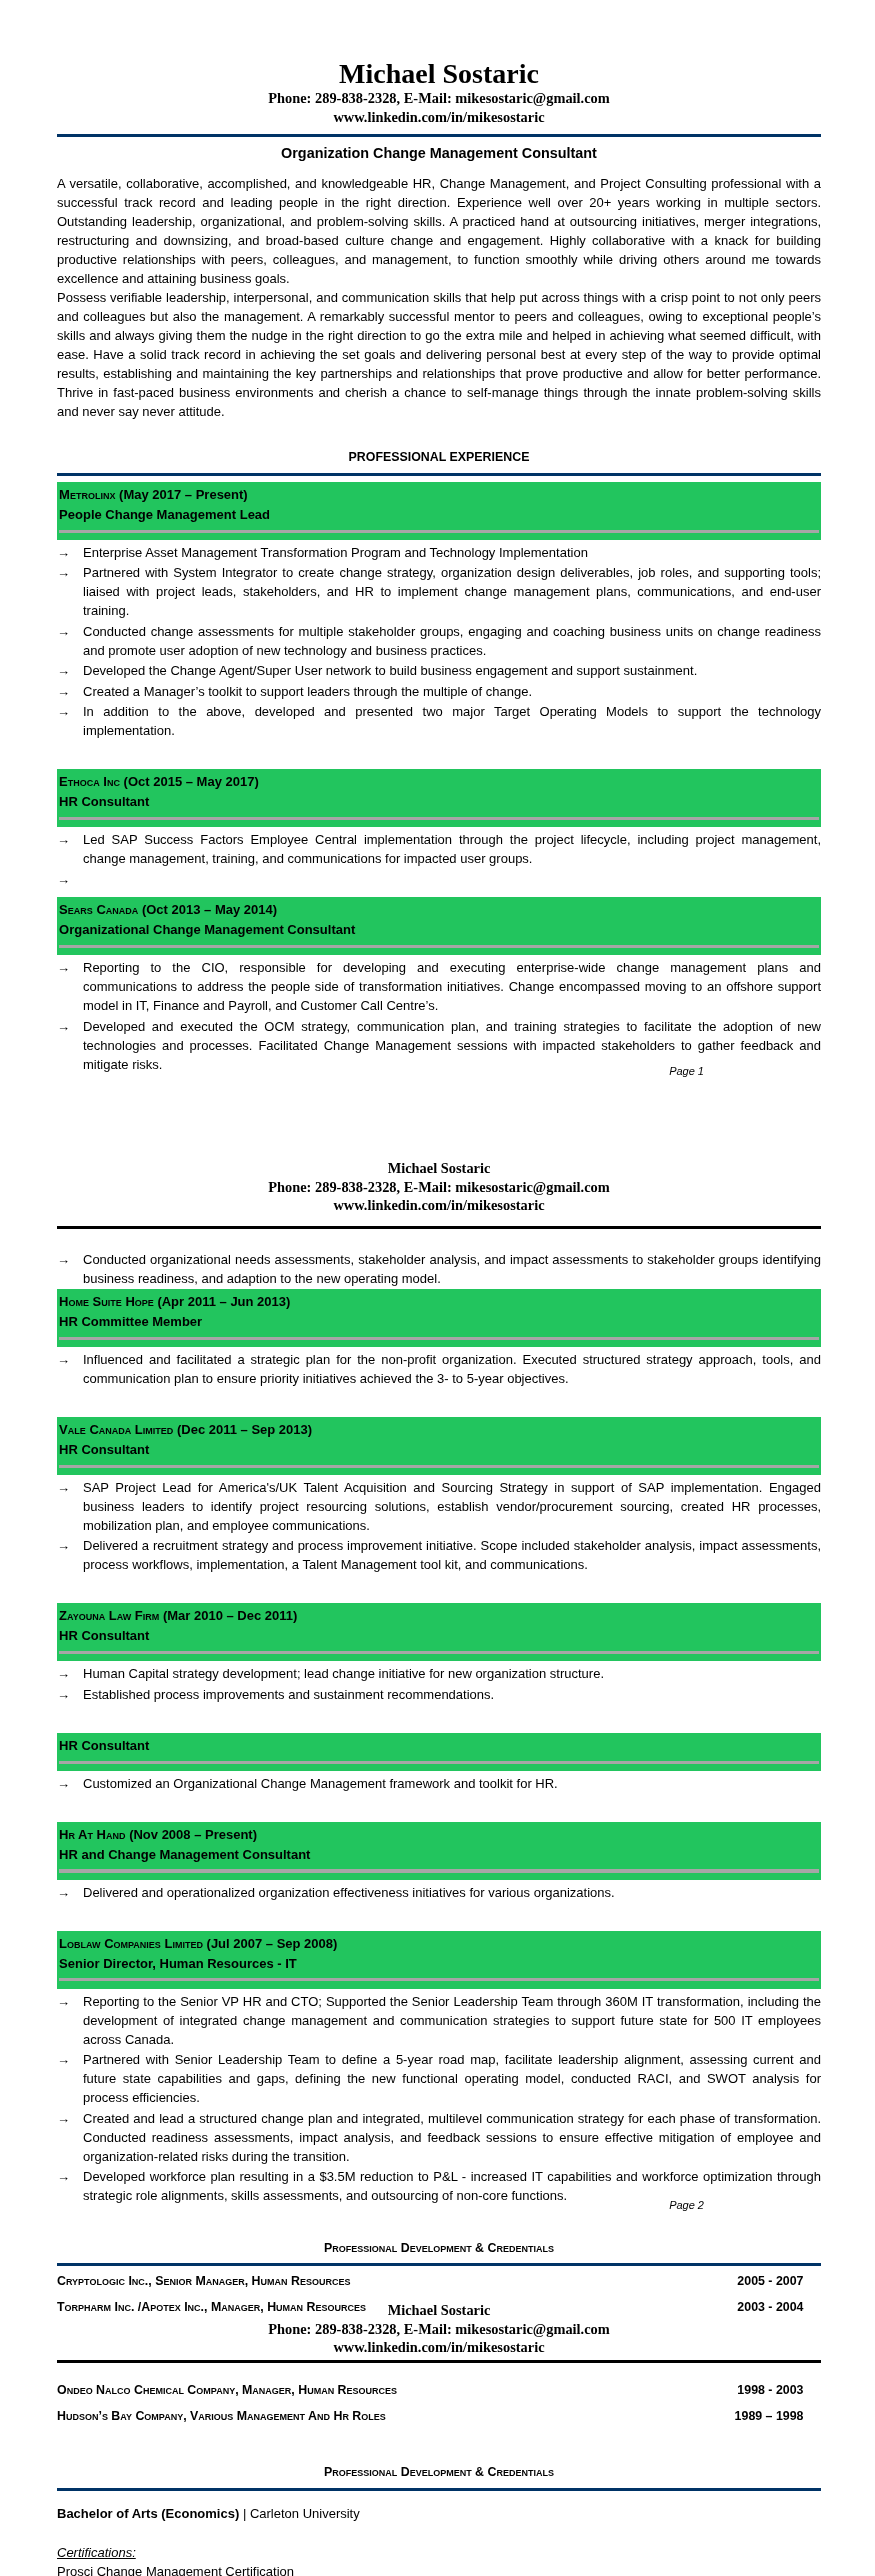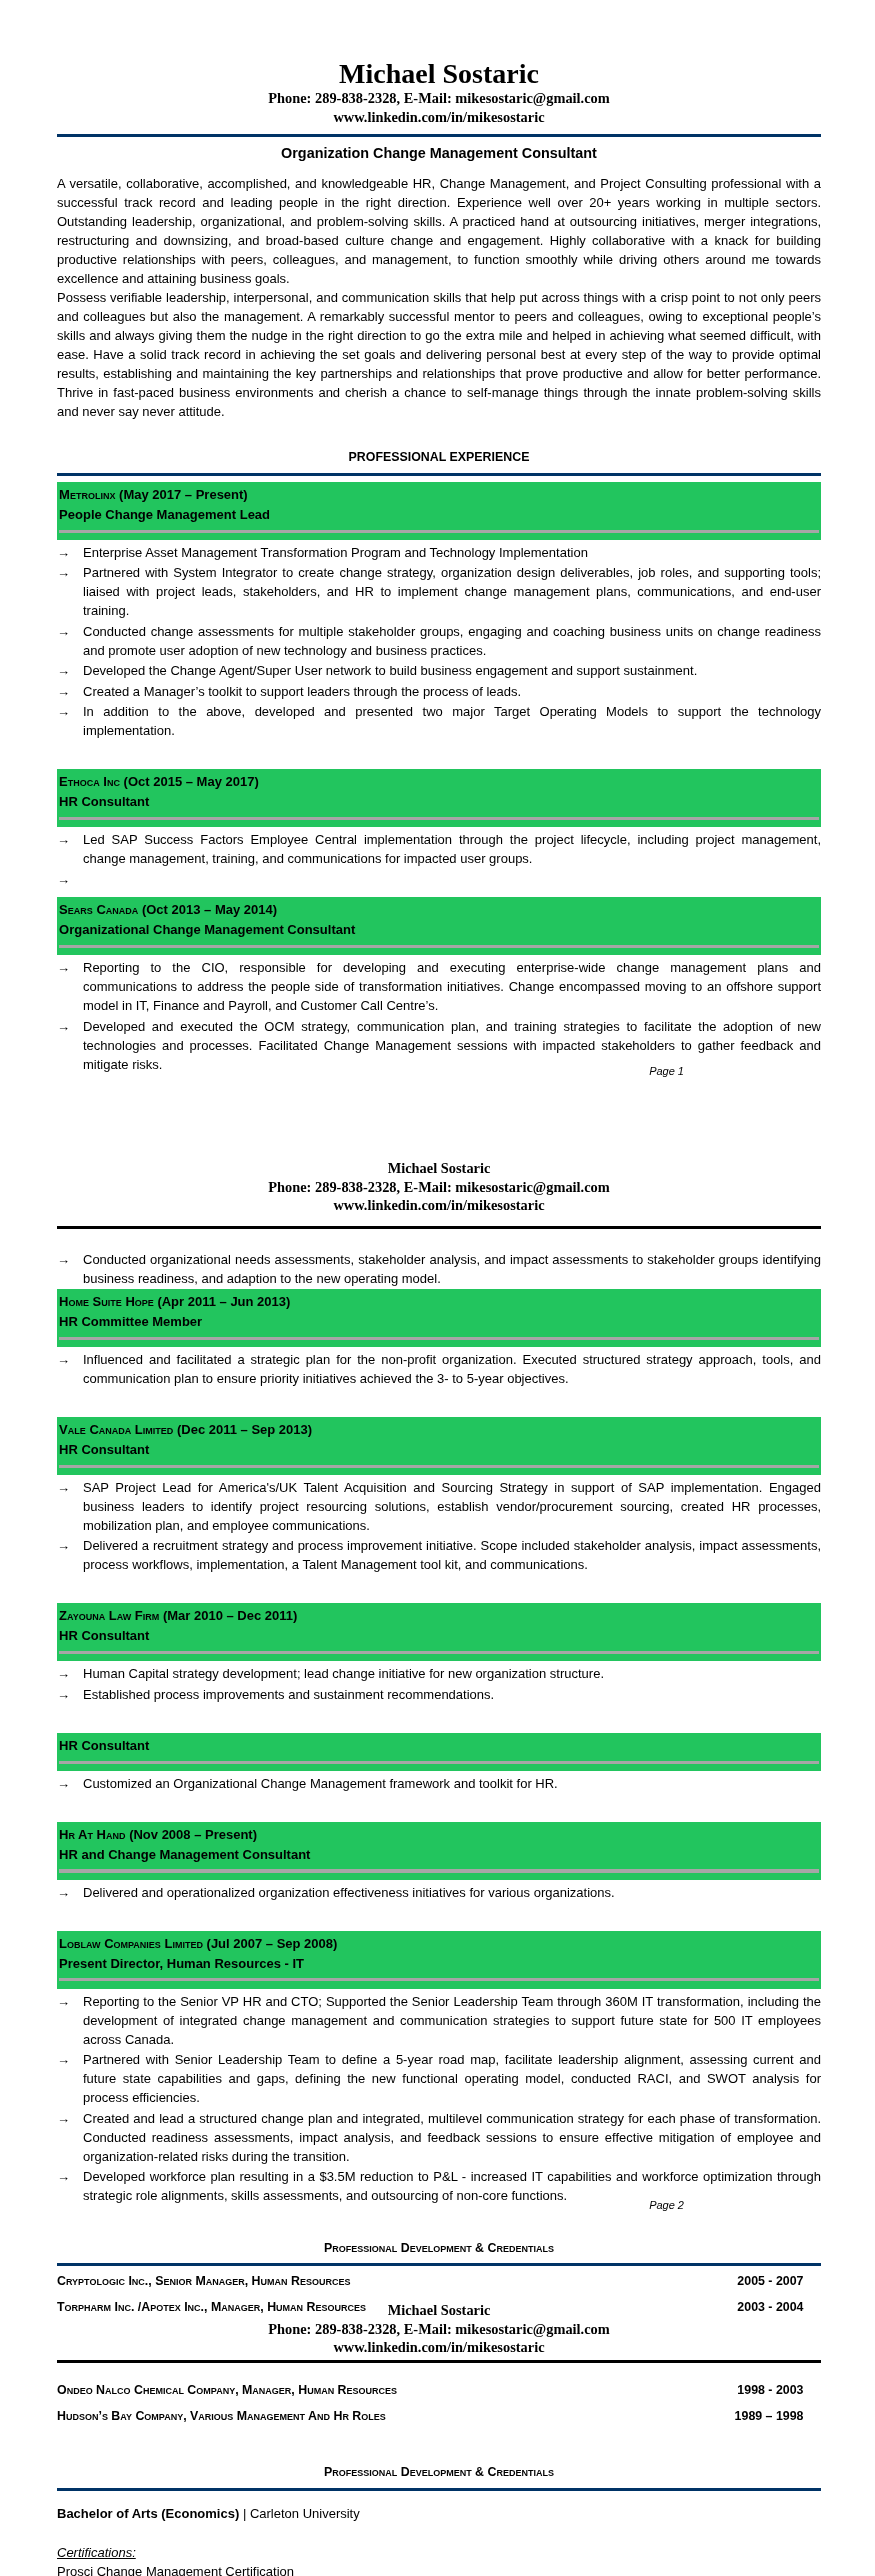--- a/index.html
+++ b/index.html
@@ -1,18 +1,18 @@
 <!DOCTYPE html>
 <html style="font-size:8.2px"><head>
   <meta charset="utf-8">
   <style>
     html, body { margin: 0; padding: 0; background: #ffffff; }
     body { width: 876px; height: 3400px; position: relative; overflow: hidden;
            font-family: "Liberation Sans", sans-serif; color: #000; }
-    .page { position: absolute; left: 0; width: 740px; height: 1133px; }
+    .page { position: absolute; left: 0; width: 740px; height: 1133px; padding-left: 20px; }
     .p1 { top: 0; } .p2 { top: 1133px; } .p3 { top: 2267px; }
     .content { position: absolute; left: 57px; width: 764px; }
 
     .hdr { position: absolute; left: 57px; width: 764px; text-align: center;
            font-family: "Liberation Serif", serif; font-weight: bold; }
     .hdr .name1 { font-size: 28px; line-height: 31px; }
     .hdr .name2 { font-size: 14.4px; line-height: 18.5px; }
     .hdr .contact { font-size: 14.4px; line-height: 18.5px; }
 
     .rule-blue { height: 3.1px; background: #003366; width: 764px; }
@@ -73,21 +73,21 @@
           <div class="job-head">
             <div class="co"><span class="sc">Metrolinx</span> <span>(May 2017 – Present)</span></div>
             <div class="role">People Change Management Lead</div>
             <div class="bar"></div>
           </div>
           <ul class="bullets">
             <li><span class="arrow">→</span><span>Enterprise Asset Management Transformation Program and Technology Implementation</span></li>
             <li><span class="arrow">→</span><span>Partnered with System Integrator to create change strategy, organization design deliverables, job roles, and supporting tools; liaised with project leads, stakeholders, and HR to implement change management plans, communications, and end-user training.</span></li>
             <li><span class="arrow">→</span><span>Conducted change assessments for multiple stakeholder groups, engaging and coaching business units on change readiness and promote user adoption of new technology and business practices.</span></li>
             <li><span class="arrow">→</span><span>Developed the Change Agent/Super User network to build business engagement and support sustainment.</span></li>
-            <li><span class="arrow">→</span><span>Created a Manager’s toolkit to support leaders through the process of leads.</span></li>
+            <li><span class="arrow">→</span><span>Created a Manager’s toolkit to support leaders through the multiple of change.</span></li>
             <li><span class="arrow">→</span><span>In addition to the above, developed and presented two major Target Operating Models to support the technology implementation.</span></li>
           </ul>
         </div>
         <div class="job" style="margin-bottom: 29px;">
           <div class="job-head">
             <div class="co"><span class="sc">Ethoca Inc</span> <span>(Oct 2015 – May 2017)</span></div>
             <div class="role">HR Consultant</div>
             <div class="bar"></div>
           </div>
           <ul class="bullets">
@@ -170,21 +170,21 @@
             <div class="role">HR and Change Management Consultant</div>
             <div class="bar"></div>
           </div>
           <ul class="bullets">
             <li><span class="arrow">→</span><span>Delivered and operationalized organization effectiveness initiatives for various organizations.</span></li>
           </ul>
         </div>
         <div class="job" style="margin-bottom: 0px;">
           <div class="job-head">
             <div class="co"><span class="sc">Loblaw Companies Limited</span> <span>(Jul 2007 – Sep 2008)</span></div>
-            <div class="role">Present Director, Human Resources - IT</div>
+            <div class="role">Senior Director, Human Resources - IT</div>
             <div class="bar"></div>
           </div>
           <ul class="bullets">
             <li><span class="arrow">→</span><span>Reporting to the Senior VP HR and CTO; Supported the Senior Leadership Team through 360M IT transformation, including the development of integrated change management and communication strategies to support future state for 500 IT employees across Canada.</span></li>
             <li><span class="arrow">→</span><span>Partnered with Senior Leadership Team to define a 5-year road map, facilitate leadership alignment, assessing current and future state capabilities and gaps, defining the new functional operating model, conducted RACI, and SWOT analysis for process efficiencies.</span></li>
             <li><span class="arrow">→</span><span>Created and lead a structured change plan and integrated, multilevel communication strategy for each phase of transformation.  Conducted readiness assessments, impact analysis, and feedback sessions to ensure effective mitigation of employee and organization-related risks during the transition.</span></li>
             <li><span class="arrow">→</span><span>Developed workforce plan resulting in a $3.5M reduction to P&amp;L - increased IT capabilities and workforce optimization through strategic role alignments, skills assessments, and outsourcing of non-core functions.</span></li>
           </ul>
         </div>
       </div>

